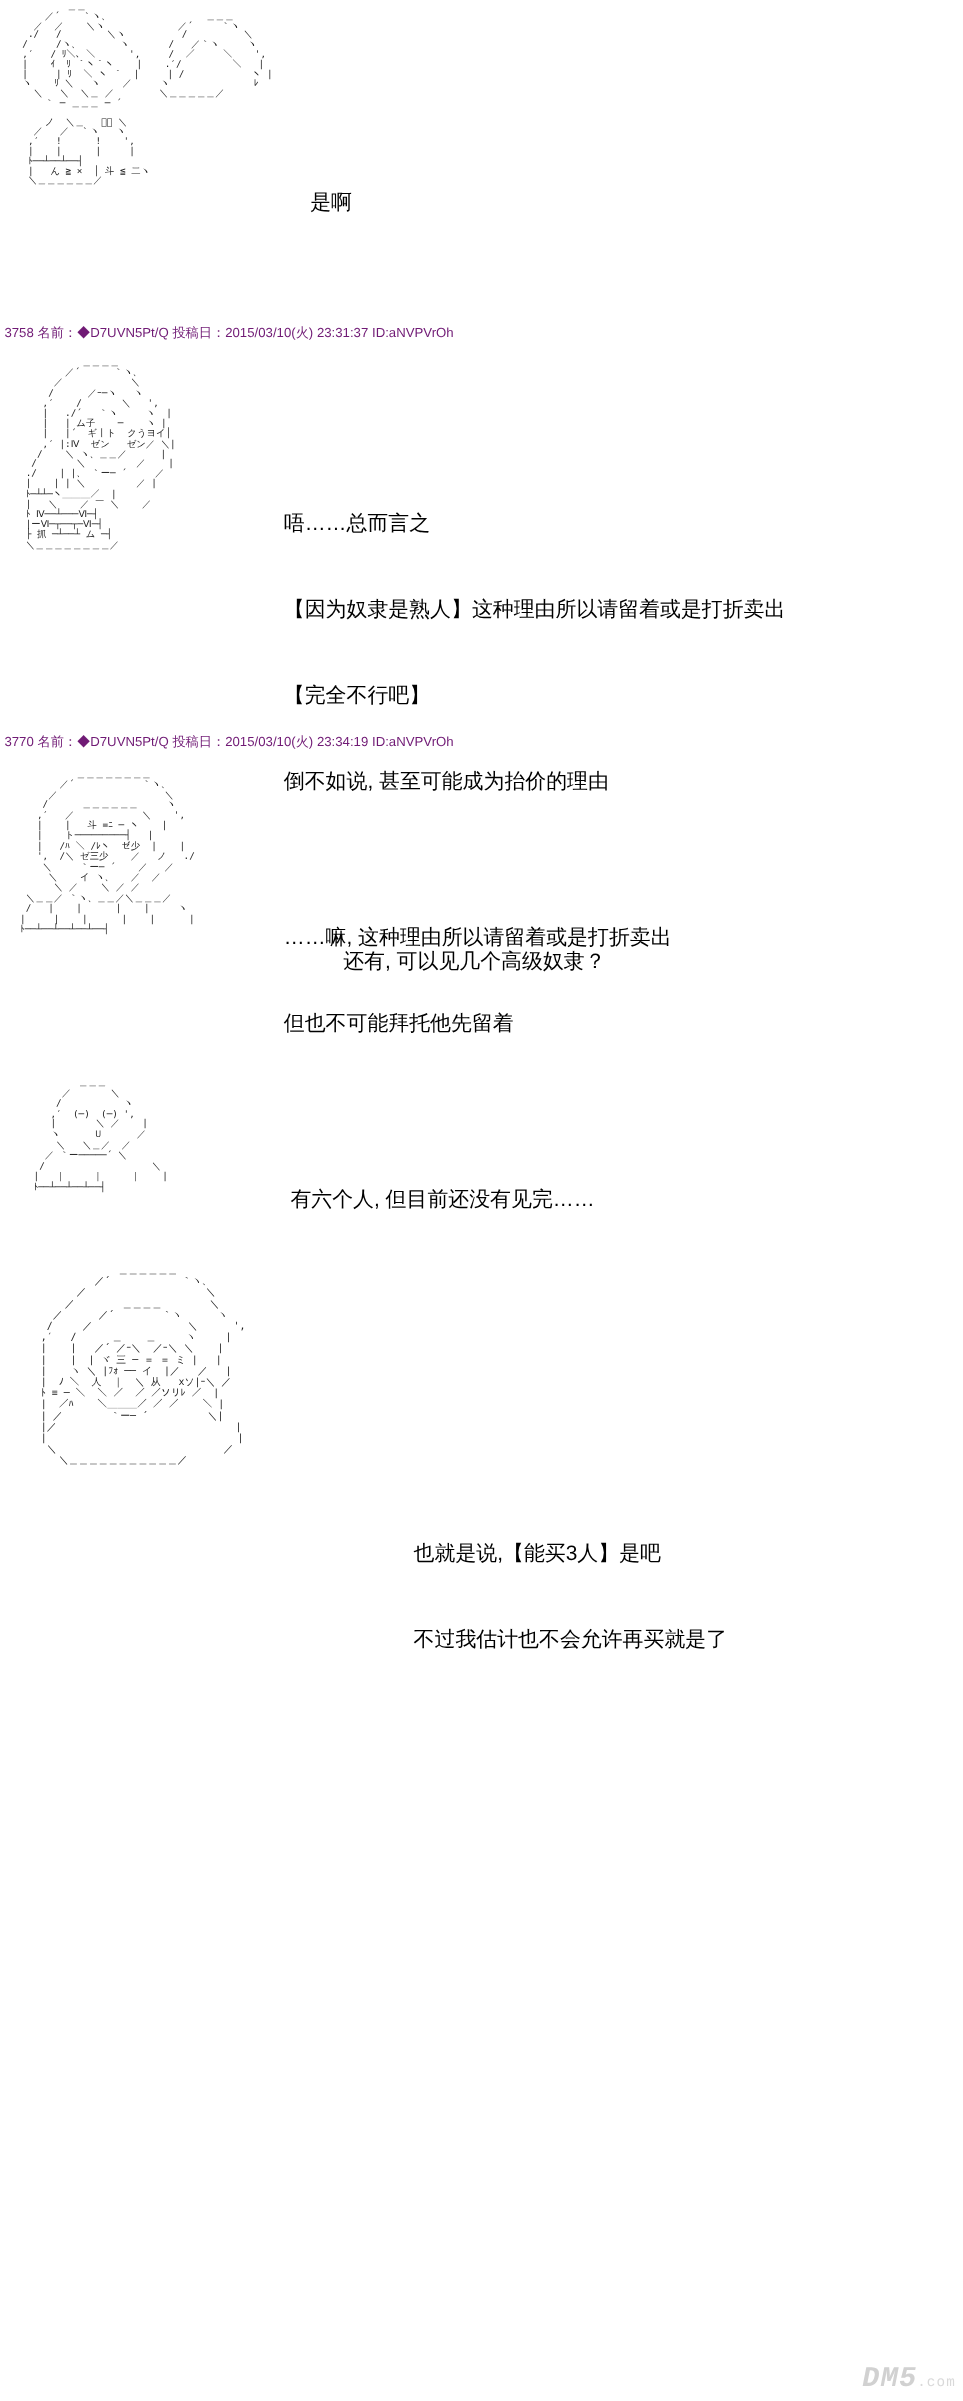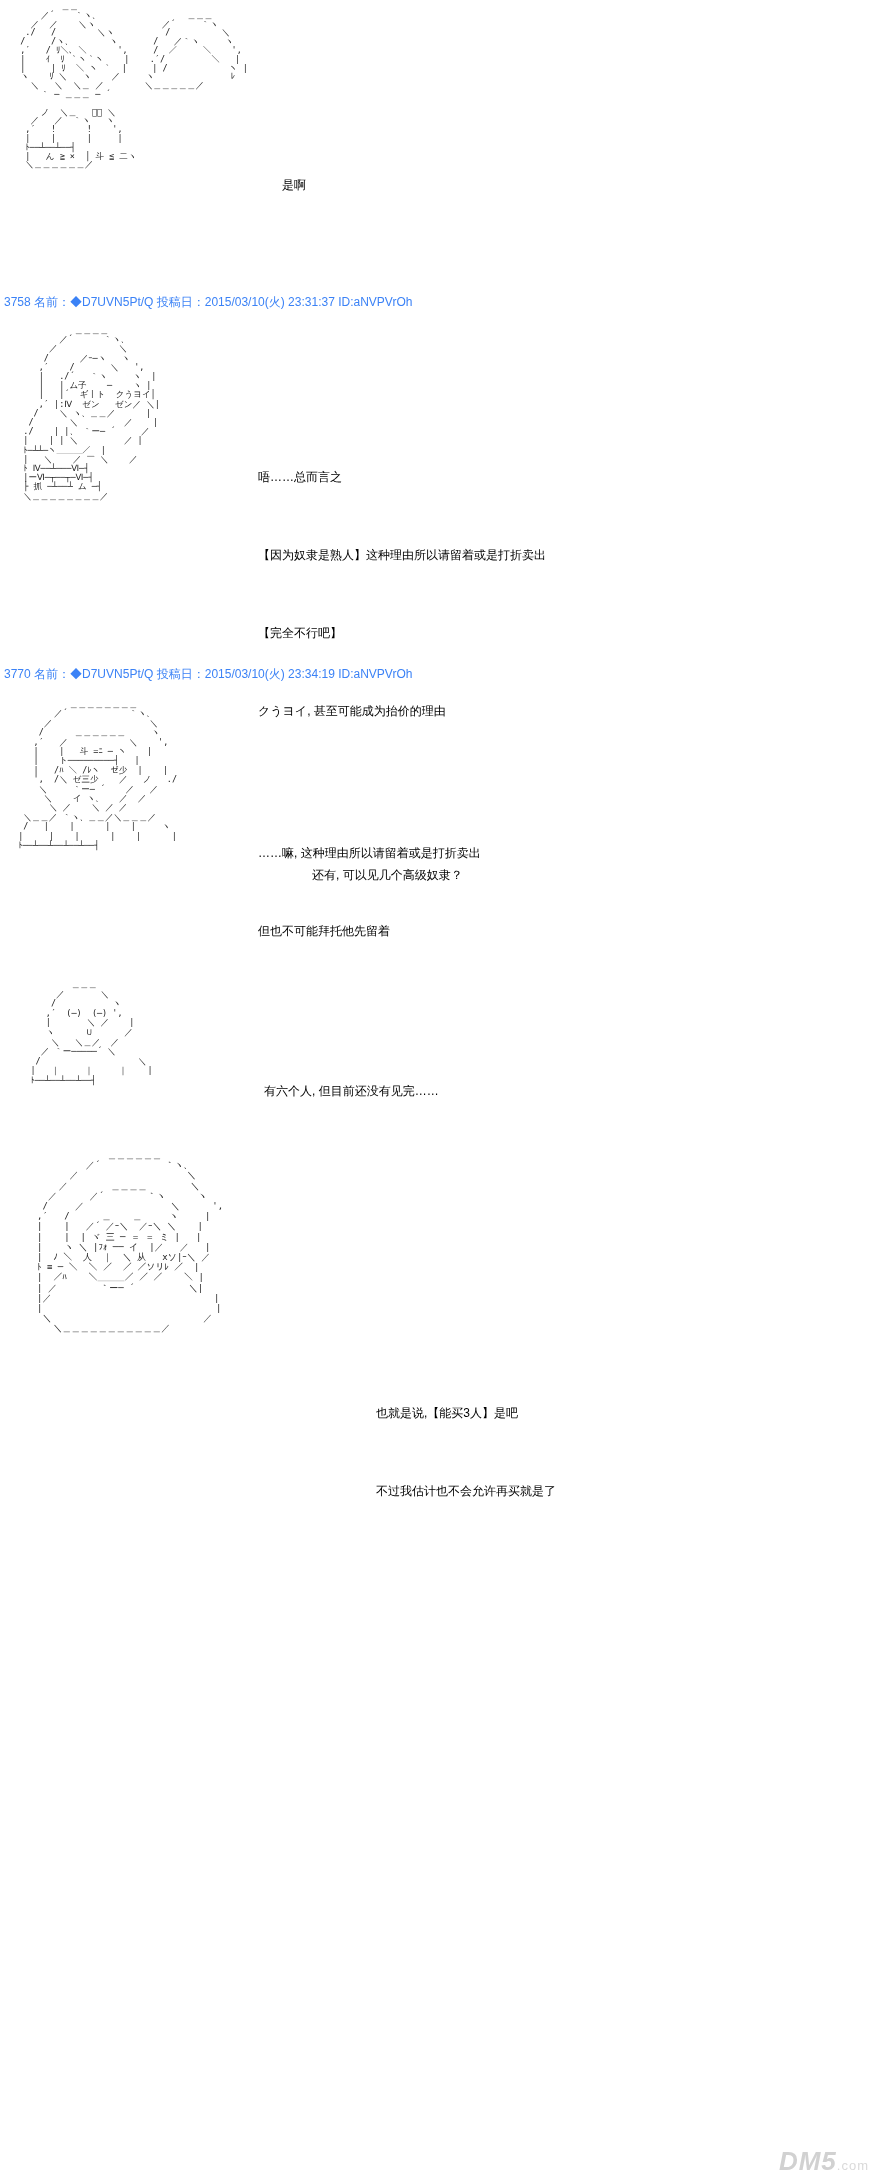--- a/index.html
+++ b/index.html
@@ -18,53 +18,53 @@
     position: relative;
     width: 875px;
     min-height: 2183px;
     overflow: hidden;
   }
 
   
   .post-meta {
     font-size: 12px;
     line-height: 16px;
-    color: #3b82f6;
+    color: #701a75;
     white-space: pre;
     padding-left: 2px;
     font-family: "Liberation Sans", sans-serif;
   }
 
   
   .aa {
     font-family: "DejaVu Sans Mono", monospace;
     white-space: pre;
     color: #1a1a1a;
     letter-spacing: 0px;
   }
 
   
   .dialogue {
     font-family: "Liberation Sans", sans-serif;
-    font-size: 12px;
+    font-size: 19px;
     line-height: 26px;
     color: #000;
     white-space: pre-wrap;
   }
   .dialogue div { white-space: pre; }
 
   
   .abs { position: absolute; }
 
   
   .watermark {
     position: absolute;
     right: 6px;
     bottom: 6px;
-    font-family: Liberation Sans, sans-serif;
+    font-family: Liberation Mono, monospace;
     font-weight: bold;
     font-style: italic;
     font-size: 26px;
     color: #c9c9c9;
     letter-spacing: 1px;
     opacity: .85;
     user-select: none;
   }
   .watermark .mark-sub {
     font-size: 13px;
@@ -121,21 +121,21 @@
    |   ＼    ／ ￣ ＼    ／
    ﾄ Ⅳ──┴───Ⅵ─┤
    |ーⅥ─┬──┬─Ⅵ─┤
    ├ 抓 ─┴──┴ ム ─┤
    ＼＿＿＿＿＿＿＿＿／</div>
 
   <div class="abs dialogue" style="left:258px; top:412px; width:420px;">
     <div>唔……总而言之</div>
     <div>【因为奴隶是熟人】这种理由所以请留着或是打折卖出</div>
     <div>【完全不行吧】</div>
-    <div>クうヨイ, 甚至可能成为抬价的理由</div>
+    <div>倒不如说, 甚至可能成为抬价的理由</div>
     <div style="height:12px"></div>
     <div>……嘛, 这种理由所以请留着或是打折卖出</div>
     <div>但也不可能拜托他先留着</div>
   </div>
 
   <div class="abs post-meta" style="left:2px; top:666px;">3770 名前：◆D7UVN5Pt/Q 投稿日：2015/03/10(火) 23:34:19 ID:aNVPVrOh</div>
 
   <div class="abs aa" style="left:8px; top:700px; width:290px; font-size:8.5px; line-height:9.4px;">            ＿＿＿＿＿＿＿＿
          ／´            ｀ヽ、
        ／                   ＼

